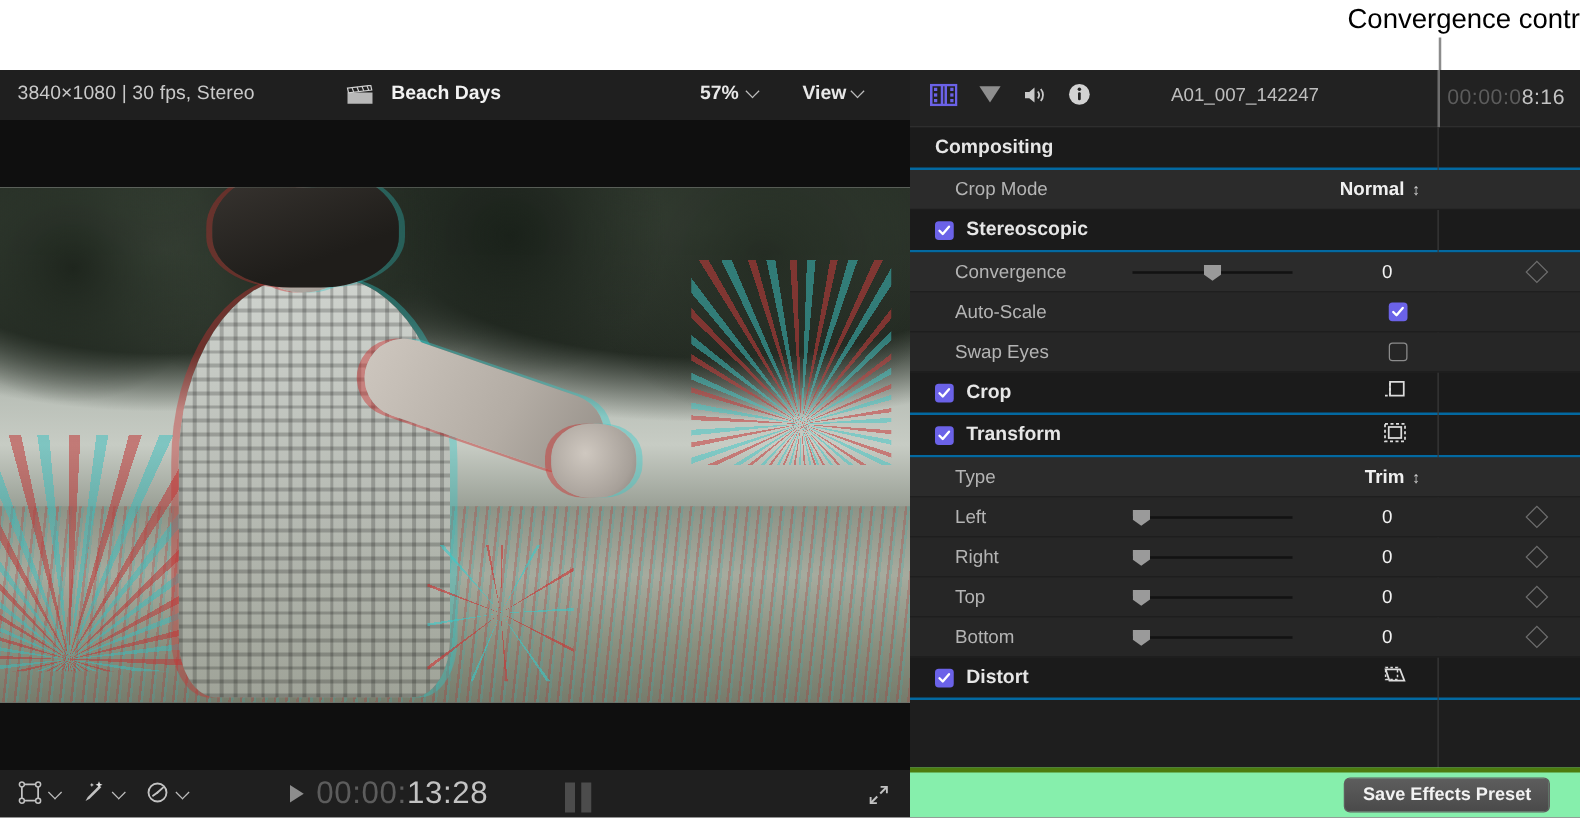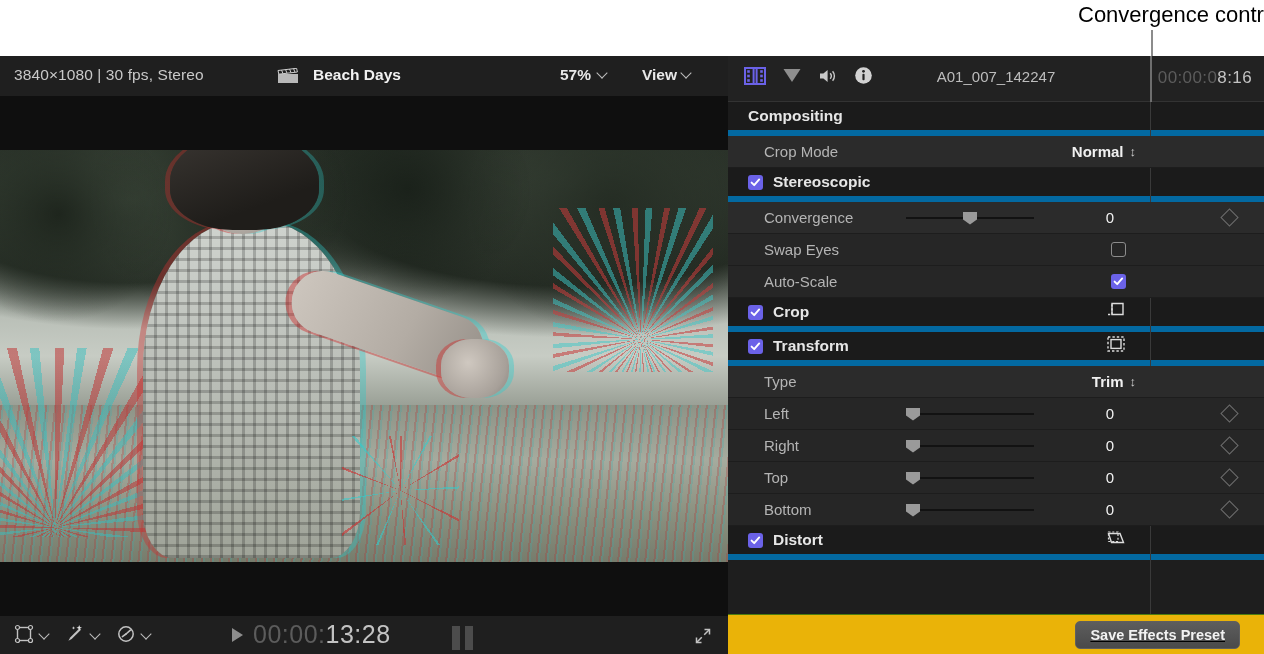--- a/index.html
+++ b/index.html
@@ -235,21 +235,21 @@
 
   .insp-body { position:absolute; left:0; top:46px; width:536px; height:552px; }
 
   .vdiv {
     position:absolute; left:422px; top:0; width:1px; height:513px; background:#3a3a3a;
   }
 
   .sec-head {
     height: 34px; display:flex; align-items:center;
     padding-left: 20px; background:#1b1b1b;
-    border-bottom: 6px solid #0369a1;
+    border-bottom: 2px solid #0369a1;
     font-size: 15.5px; color:#e6e6e6; font-weight:bold;
   }
   .sec-head .cb { margin-right: 10px; }
 
   .row {
     height: 32px; display:flex; align-items:center;
     background: #262626; border-bottom: 1px solid #1d1d1d;
     position: relative;
   }
   .row.alt { background: #2b2b2b; }
@@ -290,24 +290,23 @@
     background: #6b62e8; display:inline-flex; align-items:center; justify-content:center;
     flex: none;
   }
   .cb svg { display:block; }
   .cb.off { background: transparent; border: 1.5px solid #8c8c8c; }
 
   .sec-icon { position:absolute; right: 138px; }
 
   .preset-bar {
     position:absolute; left:0; bottom:0; width:536px; height:40px;
-    background:#eab308; border-top:1px solid #4d7c0f;
+    background:#86efac; border-top:4px solid #4d7c0f;
     display:flex; align-items:center; justify-content:flex-end;
     padding-right: 24px;
-    text-decoration: underline;
   }
   .preset-btn {
     background: linear-gradient(to bottom, #5d5d5d, #4a4a4a);
     border: 1px solid #5f5f5f; border-radius: 5px;
     color: #f2f2f2; font-size: 14.5px; font-weight: bold;
     padding: 5px 14px;
   }
 </style>
 </head>
 <body>
@@ -497,31 +496,31 @@
           <span class="lbl">Convergence</span>
           <span class="slider">
             <span class="track"></span>
             <span class="thumb" style="left:57px"></span>
           </span>
           <span class="val">0</span>
           <span class="kf"></span>
         </div>
 
         <div class="row">
-          <span class="lbl">Swap Eyes</span>
-          <span class="cbox cb off"></span>
-        </div>
-
-        <div class="row">
           <span class="lbl">Auto-Scale</span>
           <span class="cbox cb">
             <svg width="11" height="11" viewBox="0 0 11 11">
                 <path d="M1.6 5.6 L4.2 8.2 L9.2 2.4" fill="none" stroke="#fff" stroke-width="1.9" stroke-linecap="round" stroke-linejoin="round"></path>
               </svg>
           </span>
+        </div>
+
+        <div class="row">
+          <span class="lbl">Swap Eyes</span>
+          <span class="cbox cb off"></span>
         </div>
 
         <div class="sec-head">
           <span class="cb">
             <svg width="11" height="11" viewBox="0 0 11 11">
                 <path d="M1.6 5.6 L4.2 8.2 L9.2 2.4" fill="none" stroke="#fff" stroke-width="1.9" stroke-linecap="round" stroke-linejoin="round"></path>
               </svg>
           </span>
           <span>Crop</span>
           <span class="sec-icon">

